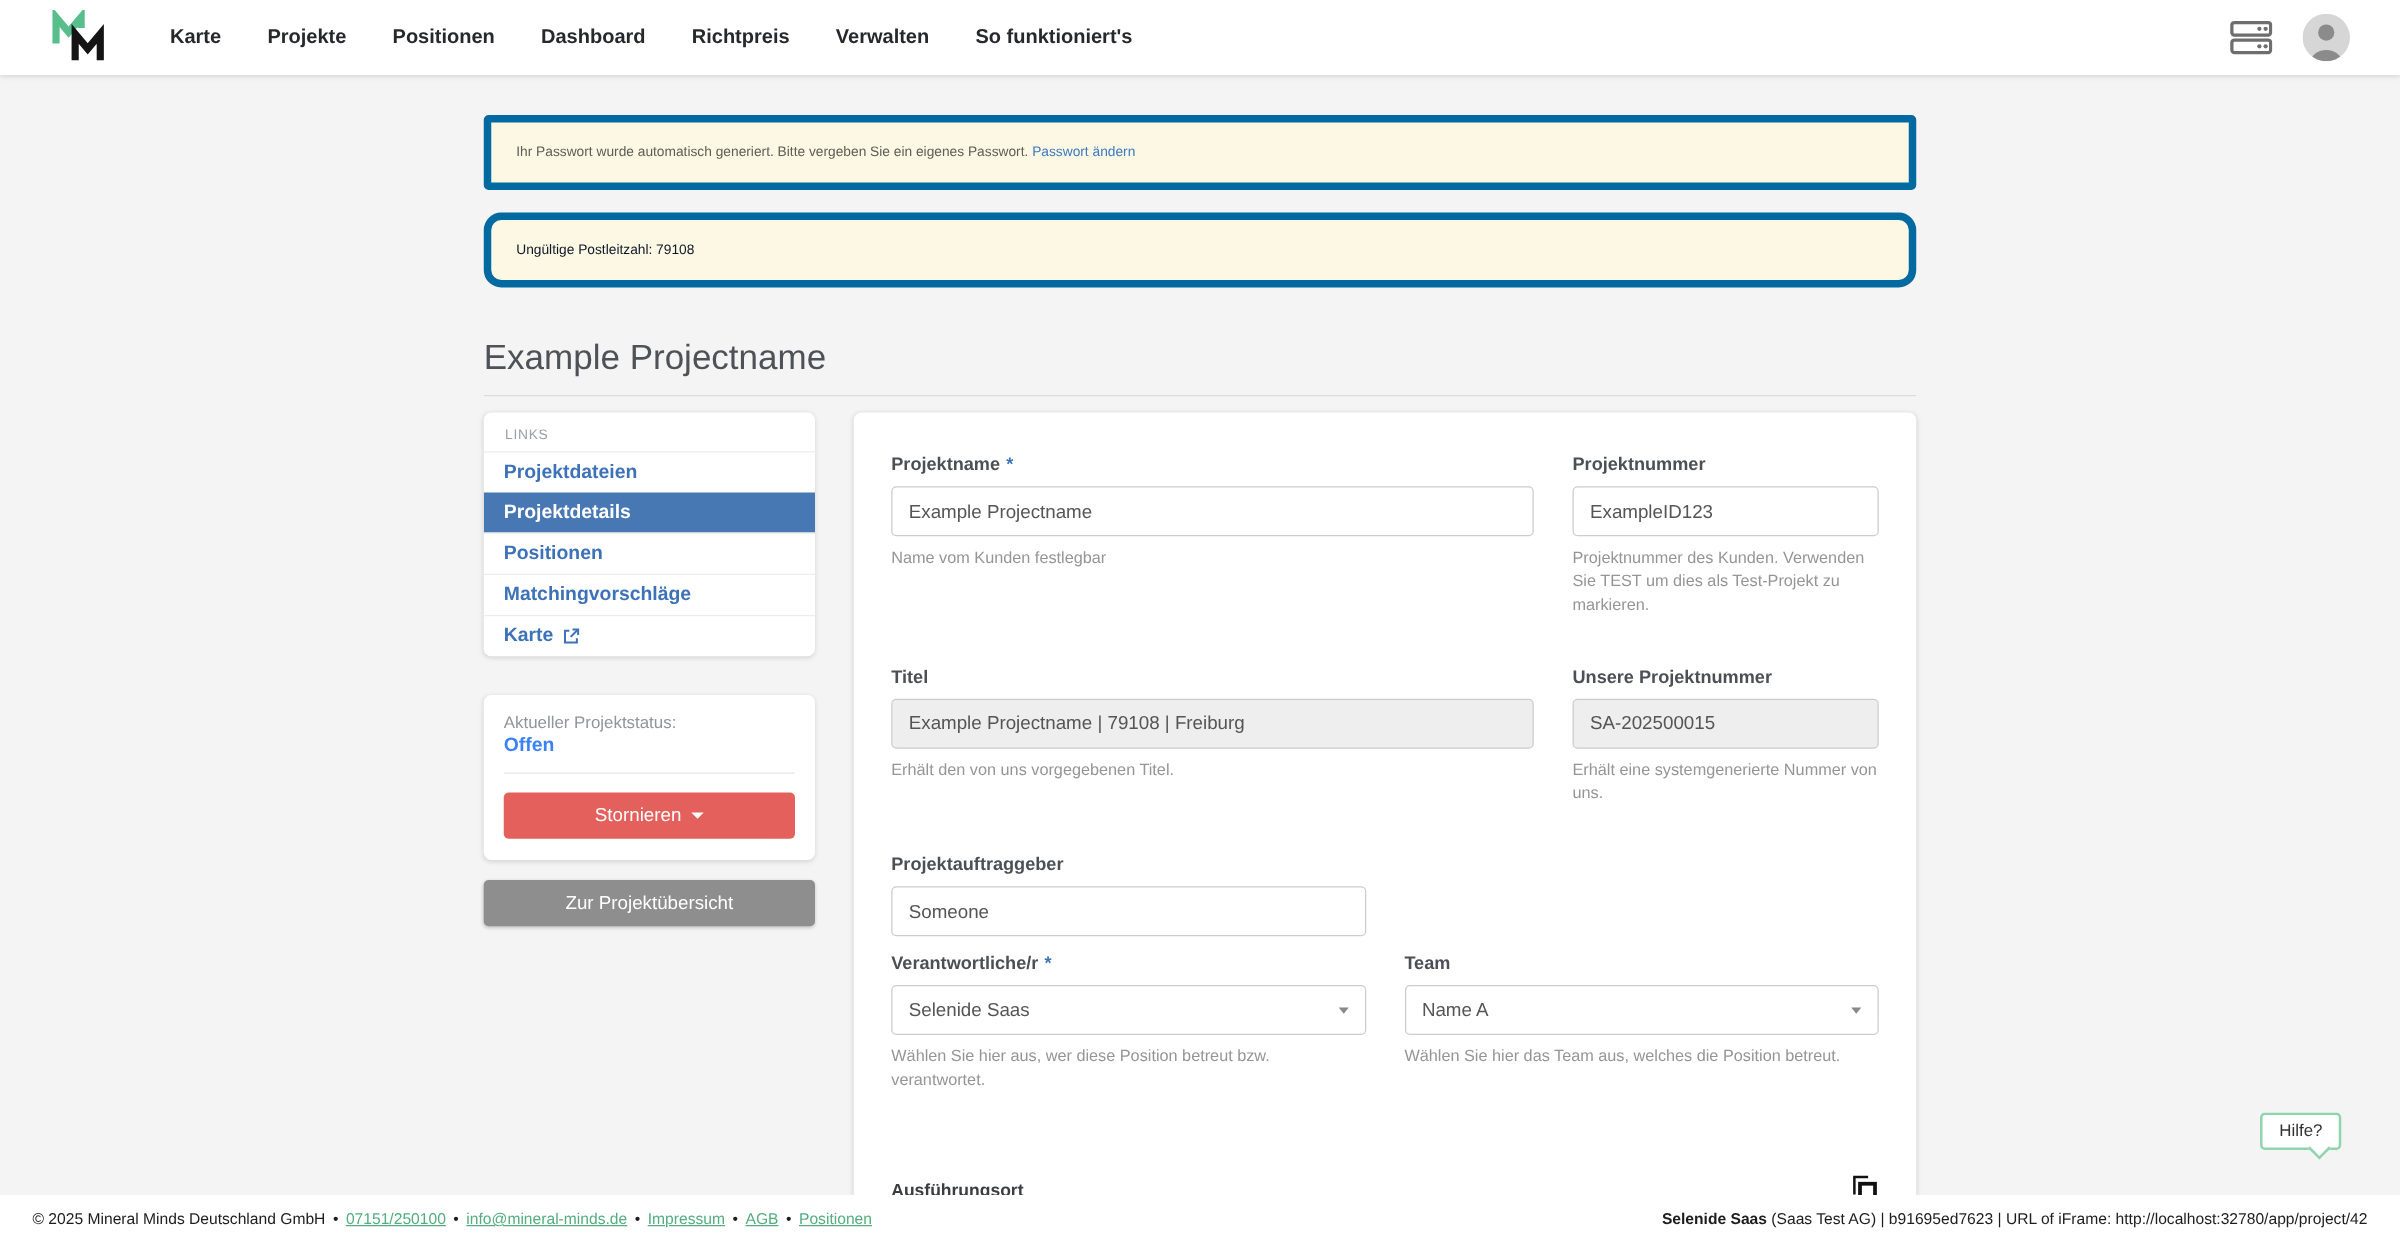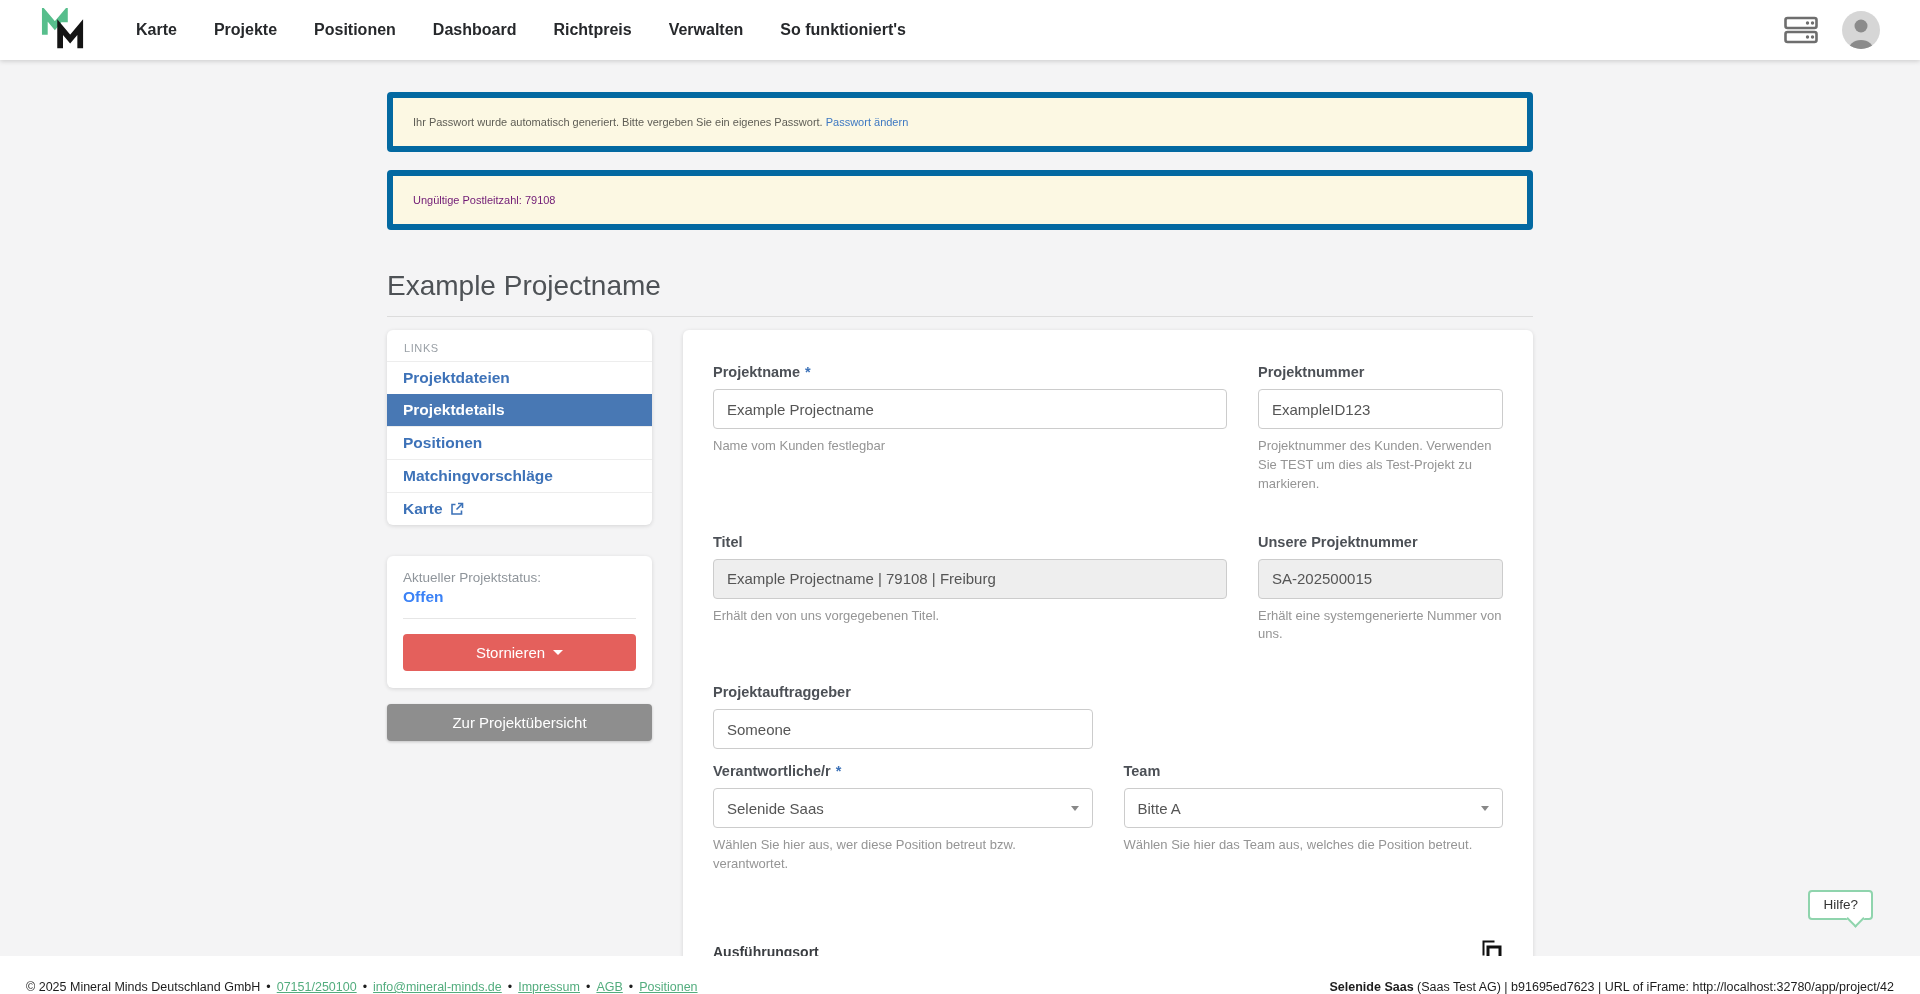--- a/index.html
+++ b/index.html
@@ -14,21 +14,21 @@
   .nav-items a { text-decoration:none; color:#26282b; font-size:16px; font-weight:600; cursor:pointer; white-space:nowrap; }
   .nav-right { margin-left:auto; display:flex; align-items:center; gap:24px; }
   .icon-btn { background:none; border:none; cursor:pointer; display:flex; align-items:center; }
 
   
   .main-area { padding-top:32px; }
   .container { width:1146px; margin:0 auto; }
   .banner { background:#fcf8e3; border:6px solid #0369a1; border-radius:4px;
             padding:18px 20px; font-size:11px; margin-bottom:18px; }
   .banner.first { color:#5e5d55; }
-  .banner.second { color:#701a75; }
+  .banner.second { color:#0f172a;border-radius:14px; }
   .banner a { color:#3d78c2; text-decoration:none; cursor:pointer; }
 
   
   .page-title { margin-top:40px; font-size:28px; font-weight:400; color:#4e5256; }
   .title-rule { border:none; border-top:1px solid #dcdcdc; margin:14px 0 13px; }
 
   
   .content-row { display:flex; align-items:flex-start; gap:31px; padding-bottom:60px; }
   .card { background:#fff; border-radius:6px; box-shadow:0 1px 4px rgba(0,0,0,.13); }
 
@@ -75,21 +75,21 @@
 
   .section-head { display:flex; align-items:center; justify-content:space-between; margin-top:26px; }
   .section-title { font-size:14px; font-weight:700; color:#3a3d41; }
   .section-rule { border:none; border-top:1px solid #e8e8e8; margin:11px 0 24px; }
 
   .grid-addr { display:grid; grid-template-columns:181px 109px 1fr 109px; column-gap:24px; }
   .grid-addr .field { margin-bottom:0; }
 
   
   .footer { position:fixed; left:0; right:0; bottom:0; z-index:40; height:38px; background:#fff;
-            display:flex; align-items:flex-end; justify-content:space-between; padding:0 26px; font-size:12.5px; color:#1d1d1d; }
+            display:flex; align-items:center; justify-content:space-between; padding:0 26px; font-size:12.5px; color:#1d1d1d; }
   .footer-left { display:flex; align-items:center; gap:6px; white-space:nowrap; }
   .footer-left a { color:#53ad7e; text-decoration:underline; cursor:pointer; }
   .footer-right { white-space:nowrap; }
   .footer-right b { font-weight:700; }
 
   
   .help-btn { position:fixed; right:47px; bottom:74px; z-index:50; background:#fff;
               border:2px solid #8fd4ad; border-radius:4px; padding:5px 13px 6px; font-size:13.5px;
               color:#333; cursor:pointer; font-family:"Liberation Sans", sans-serif; }
   .help-btn::after { content:""; position:absolute; right:9px; bottom:-7px; width:11px; height:11px;
@@ -251,21 +251,21 @@
               <span>Selenide Saas</span>
               <span class="sel-caret"></span>
             </div>
             <div class="helper">Wählen Sie hier aus, wer diese Position betreut bzw. verantwortet.</div>
           </div>
           <div class="field">
             <label>
                 <span>Team</span>
               </label>
             <div class="fakeselect">
-              <span>Bitte A</span>
+              <span>Name A</span>
               <span class="sel-caret"></span>
             </div>
             <div class="helper">Wählen Sie hier das Team aus, welches die Position betreut.</div>
           </div>
         </div>
 
         <div class="section-head">
           <div class="section-title">Ausführungsort</div>
           <button class="icon-btn">
             <svg width="23" height="24" viewBox="0 0 23 24" fill="none">

